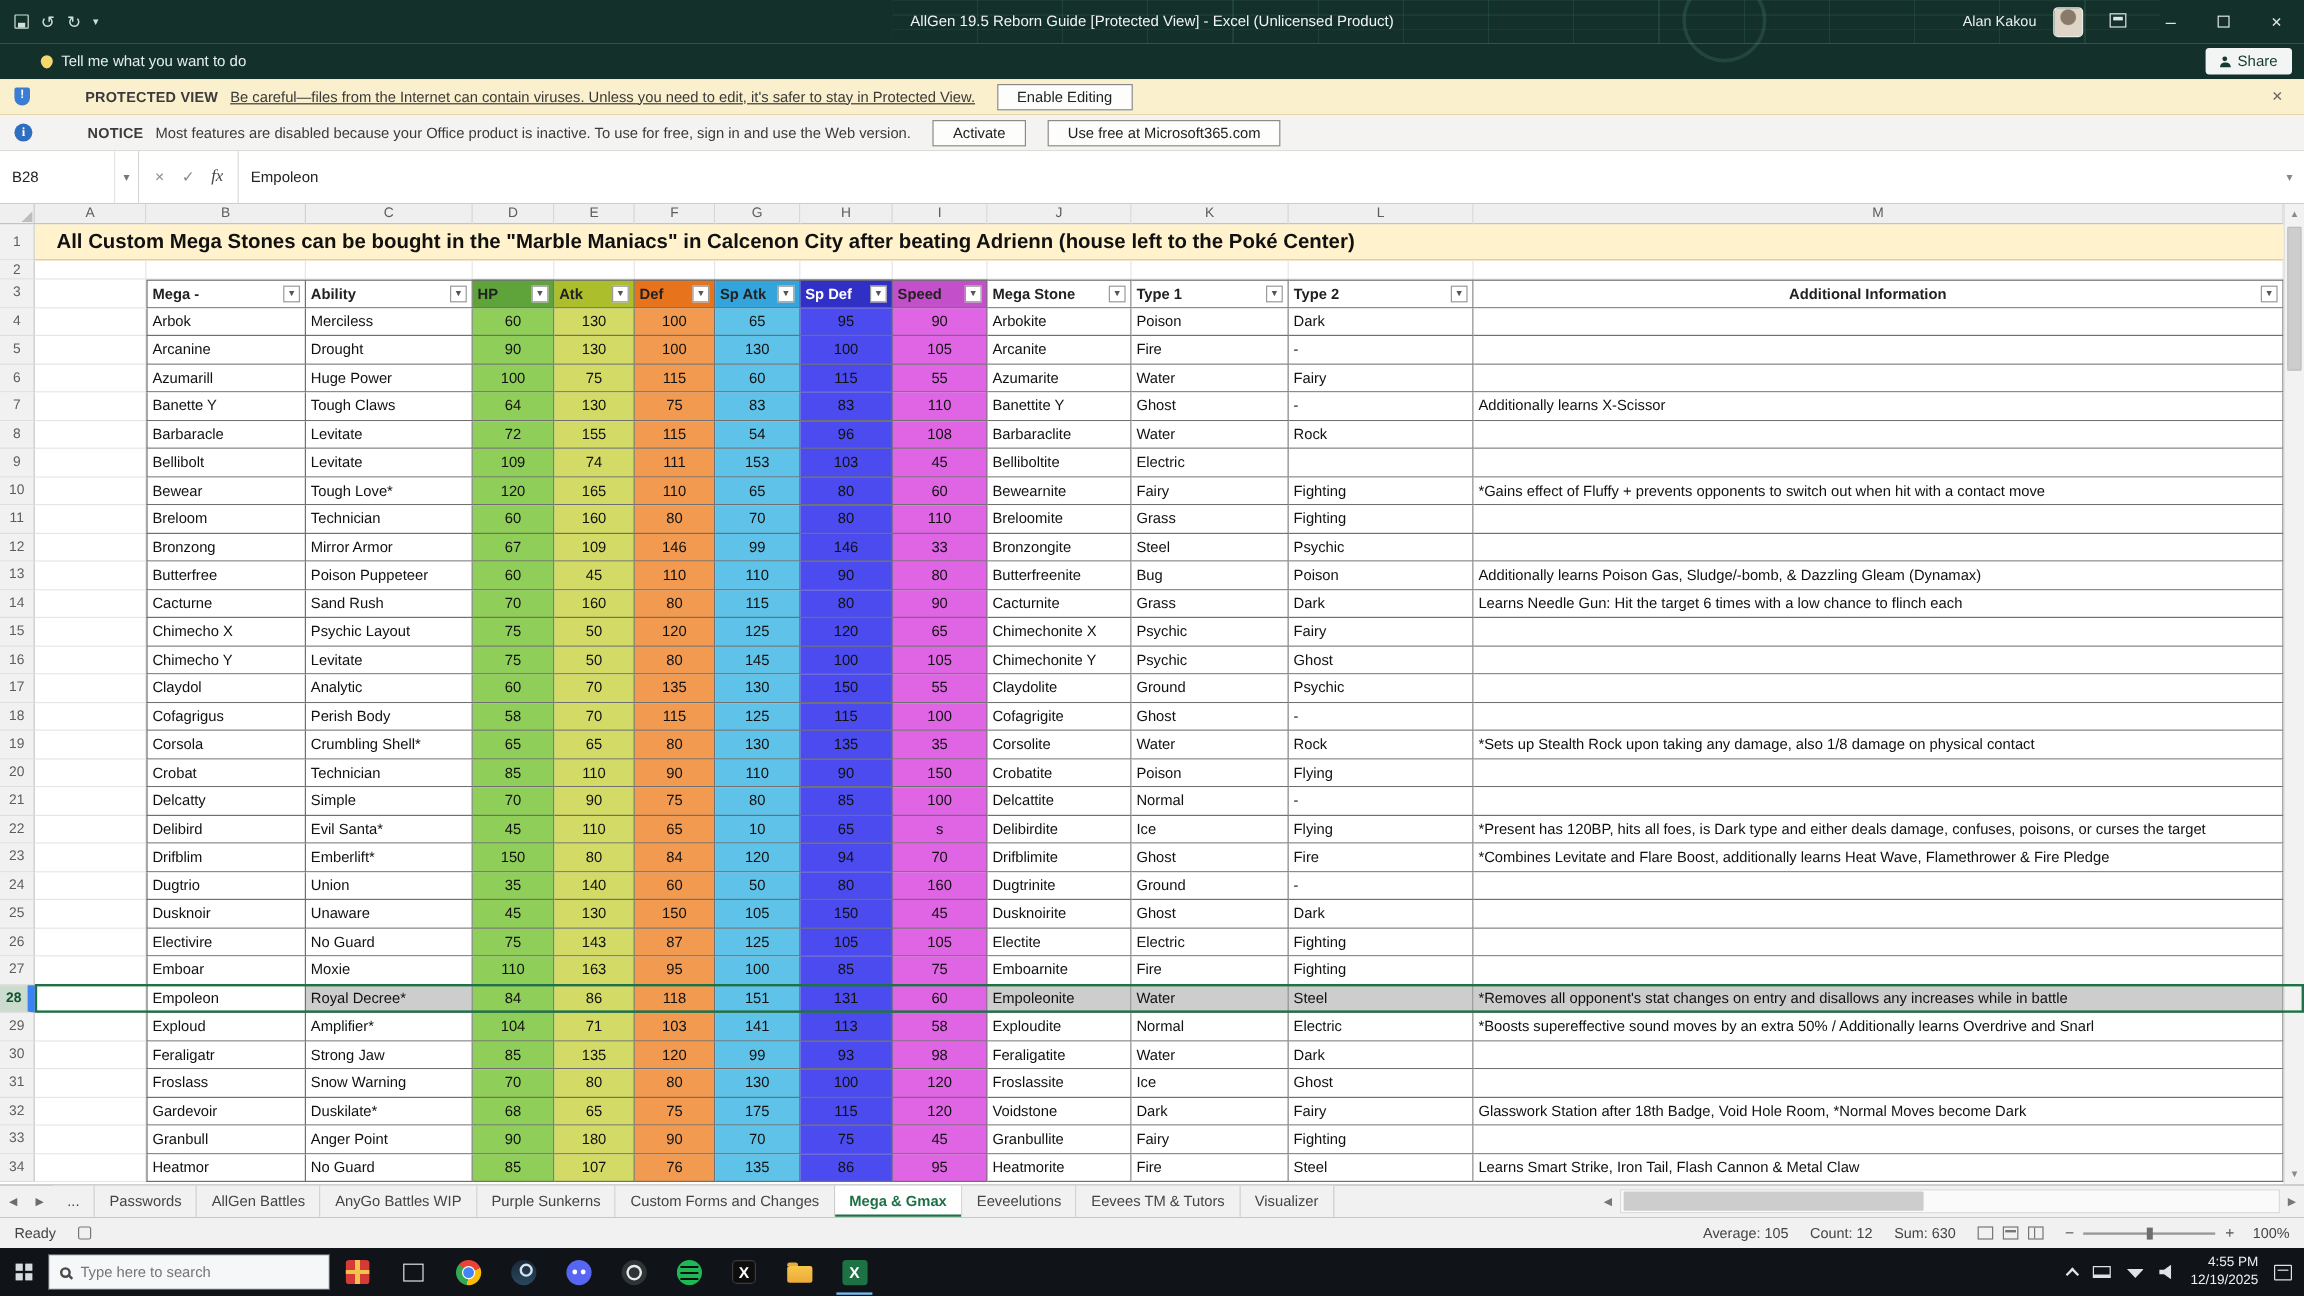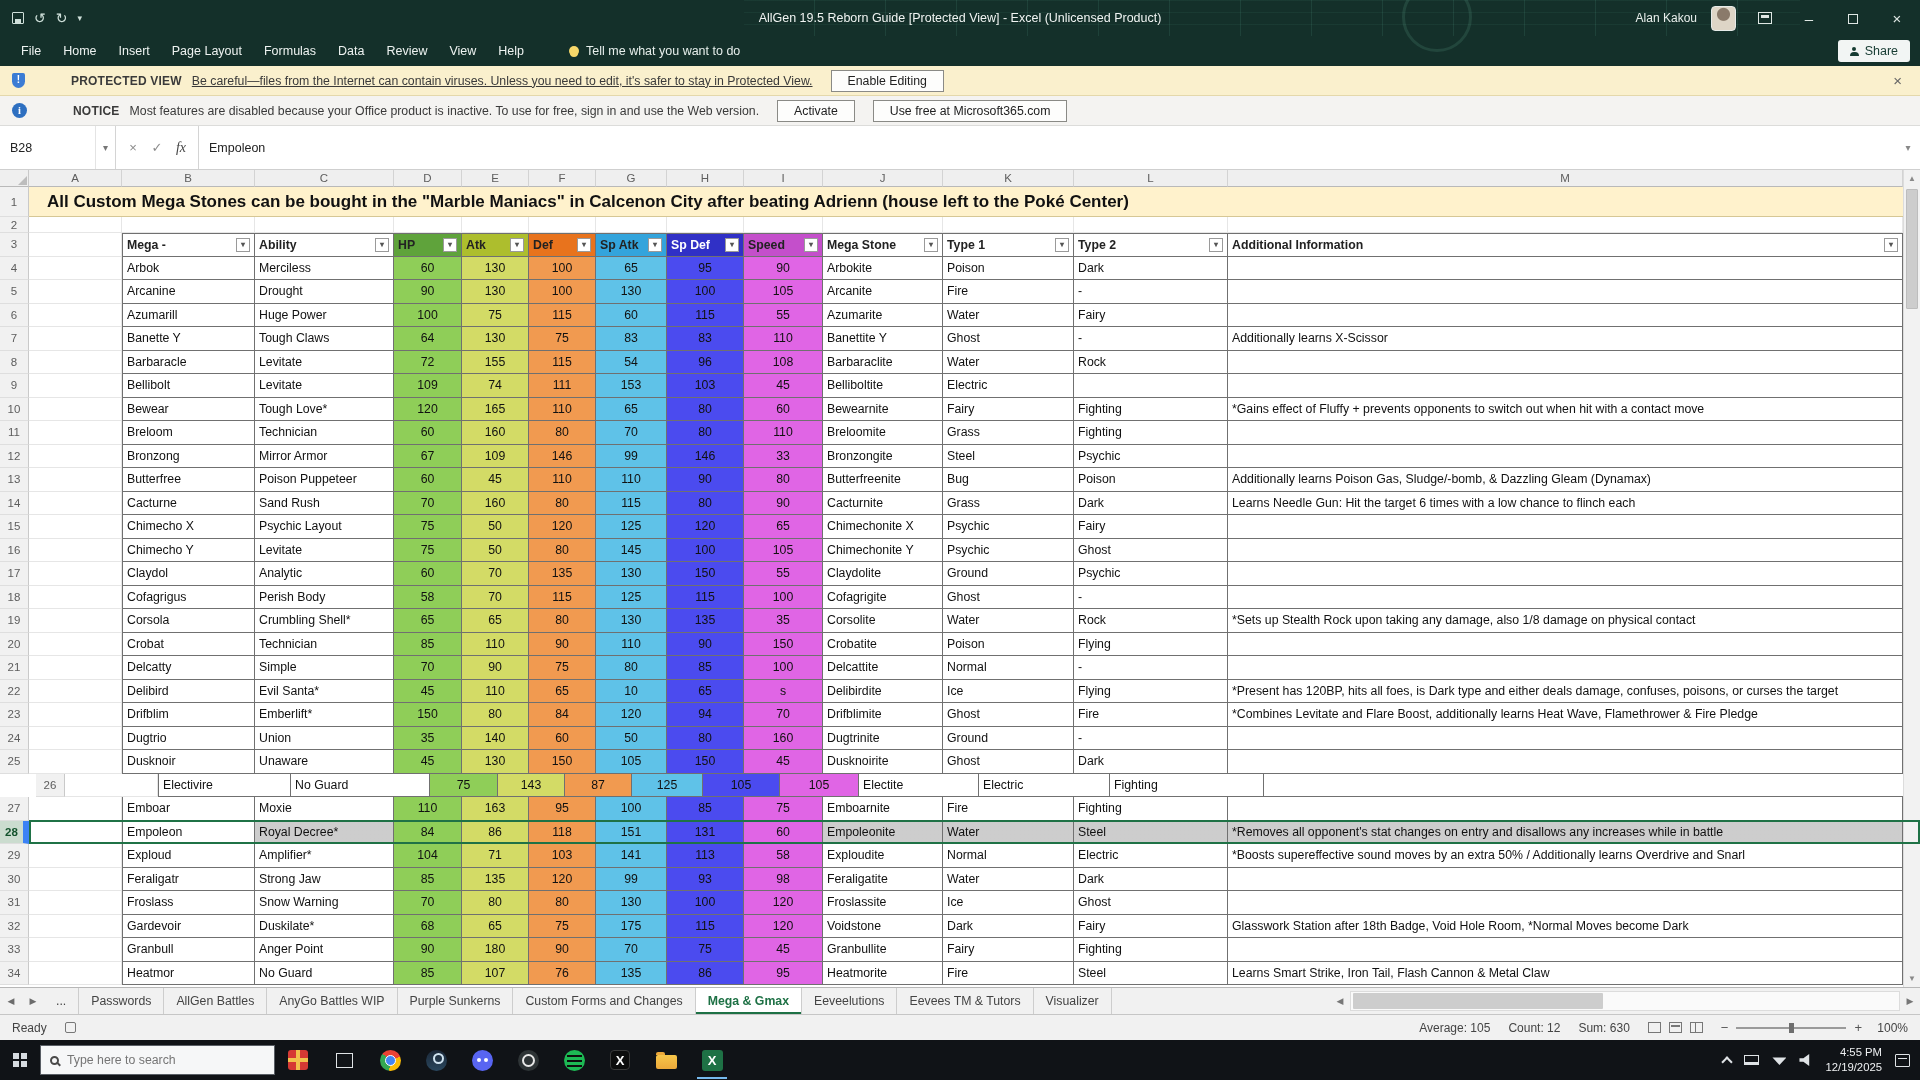--- a/index.html
+++ b/index.html
@@ -67,21 +67,21 @@
   .corner{background:#efefef;border-right:1px solid #c9c9c9;border-bottom:1px solid #b9b9b9;position:relative;}
   .corner::after{content:'';position:absolute;right:1px;bottom:1px;border-left:9px solid transparent;border-bottom:9px solid #bdbdbd;}
   .cl{background:#efefef;border-right:1px solid #d3d3d3;border-bottom:1px solid #b9b9b9;font-size:11.5px;color:#5d5d5d;display:flex;align-items:center;justify-content:center;}
   .grow{display:grid;position:relative;}
   .rn{background:#f1f1f1;border-right:1px solid #c9c9c9;border-bottom:1px solid #dedede;color:#5d5d5d;font-size:11.5px;display:flex;align-items:center;justify-content:center;}
   .rn.sel-num{background:#cbdccf;color:#14532d;font-weight:700;border-right:6px solid #3b82f6;}
   .pc{border-right:1px solid #e6e6e6;border-bottom:1px solid #e6e6e6;}
   .banner{background:#fff2cc;border-bottom:1px solid #d6c795;display:flex;align-items:center;padding-left:18px;font-size:17px;font-weight:700;color:#111;white-space:nowrap;overflow:hidden;}
   .hc{border-right:1px solid #707070;border-bottom:1px solid #707070;border-top:1px solid #707070;background:#fff;display:flex;align-items:center;padding:0 4px;font-size:12.3px;font-weight:700;position:relative;white-space:nowrap;overflow:hidden;}
   .hc .hlbl{flex:1;overflow:hidden;}
-  .hc-center .hlbl{}
+  .hc-center .hlbl{text-align:center;}
   .fbtn{width:14px;height:14px;background:#fff;border:1px solid #9a9a9a;color:#555;font-size:8px;line-height:12px;text-align:center;flex:0 0 auto;margin-left:3px;}
   .tc{border-right:1px solid #707070;border-bottom:1px solid #707070;display:flex;align-items:center;padding:0 4px;font-size:12.3px;color:#111;white-space:nowrap;overflow:hidden;background:#fff;}
   .tc.num{justify-content:center;padding:0 2px;}
   .tc.info{font-size:12.3px;}
   .dim{background-image:linear-gradient(rgba(70,70,70,.27),rgba(70,70,70,.27));}
   .active-cell{background:#fff;}
   .grow.sel::after{content:'';position:absolute;left:29px;right:0;top:-1px;bottom:0;border:2px solid #1f7246;pointer-events:none;z-index:3;}
   .vscroll{position:absolute;top:0;right:0;bottom:0;width:17px;background:#f2f2f2;border-left:1px solid #dcdcdc;}
   .vs-btn{height:17px;display:flex;align-items:center;justify-content:center;color:#8a8a8a;font-size:8px;}
   .vs-btn.down{position:absolute;bottom:0;left:0;right:0;}
@@ -163,31 +163,20 @@
     <span class="tb-user">Alan Kakou</span>
     <span class="avatar"></span>
     <span class="tb-ctl"><span class="ribbonopt"></span></span>
     <span class="tb-ctl">–</span>
     <span class="tb-ctl"><span class="maxbox"></span></span>
     <span class="tb-ctl">×</span>
   </div>
 </div>
 
 <div class="menubar">
-  <div class="menu-tabs">
-    <span class="mtab">File</span>
-    <span class="mtab">Home</span>
-    <span class="mtab">Insert</span>
-    <span class="mtab">Page Layout</span>
-    <span class="mtab">Formulas</span>
-    <span class="mtab">Data</span>
-    <span class="mtab">Review</span>
-    <span class="mtab">View</span>
-    <span class="mtab">Help</span>
-  </div>
   <div class="tellme">
     <span class="bulb"></span>
     <span>Tell me what you want to do</span>
   </div>
   <div class="share-btn">
     <span class="share-ico"></span>
     <span>Share</span>
   </div>
 </div>
 
@@ -656,21 +645,21 @@
         <div class="tc num" style="background: rgb(211, 219, 102);">130</div>
         <div class="tc num" style="background: rgb(241, 154, 80);">150</div>
         <div class="tc num" style="background: rgb(95, 194, 232);">105</div>
         <div class="tc num" style="background: rgb(75, 75, 239);">150</div>
         <div class="tc num" style="background: rgb(224, 101, 229);">45</div>
         <div class="tc">Dusknoirite</div>
         <div class="tc">Ghost</div>
         <div class="tc">Dark</div>
         <div class="tc info"></div>
       </div>
-      <div class="grow" style="grid-template-columns: 29px 93px 133px 139px 68px 67px 67px 71px 77px 79px 120px 131px 154px 675px; height: 23.5px; margin-left: 36px;">
+      <div class="grow" style="grid-template-columns: 29px 93px 133px 139px 68px 67px 67px 71px 77px 79px 120px 131px 154px 675px; height: 23.5px;">
         <div class="rn">26</div>
         <div class="pc"></div>
         <div class="tc" style="border-left: 1px solid rgb(112, 112, 112);">Electivire</div>
         <div class="tc">No Guard</div>
         <div class="tc num" style="background: rgb(143, 206, 88);">75</div>
         <div class="tc num" style="background: rgb(211, 219, 102);">143</div>
         <div class="tc num" style="background: rgb(241, 154, 80);">87</div>
         <div class="tc num" style="background: rgb(95, 194, 232);">125</div>
         <div class="tc num" style="background: rgb(75, 75, 239);">105</div>
         <div class="tc num" style="background: rgb(224, 101, 229);">105</div>

